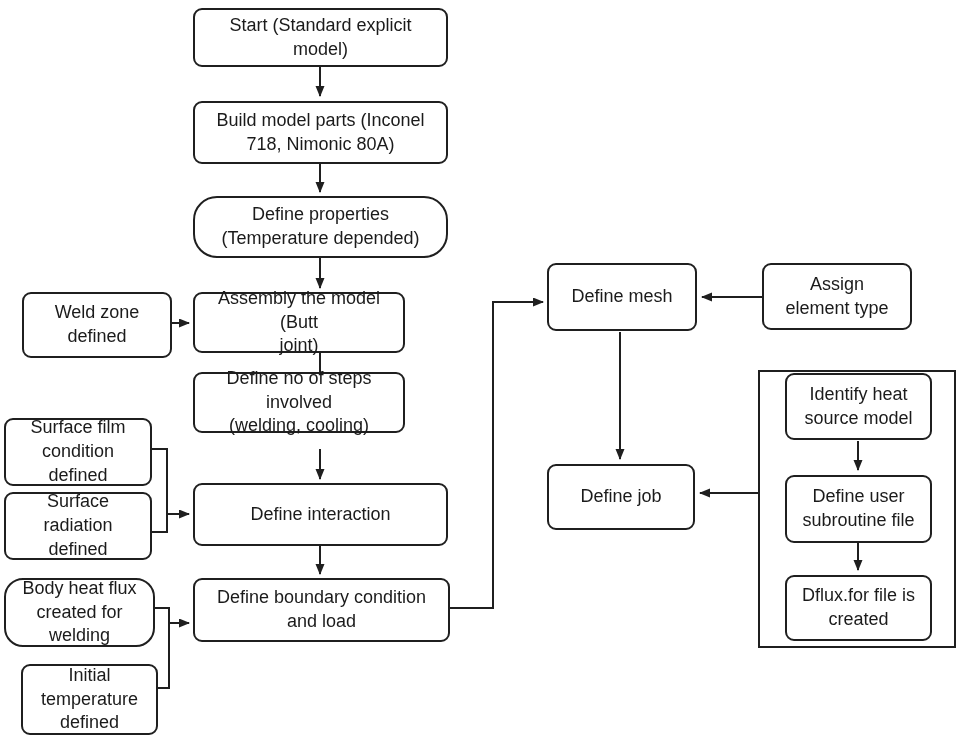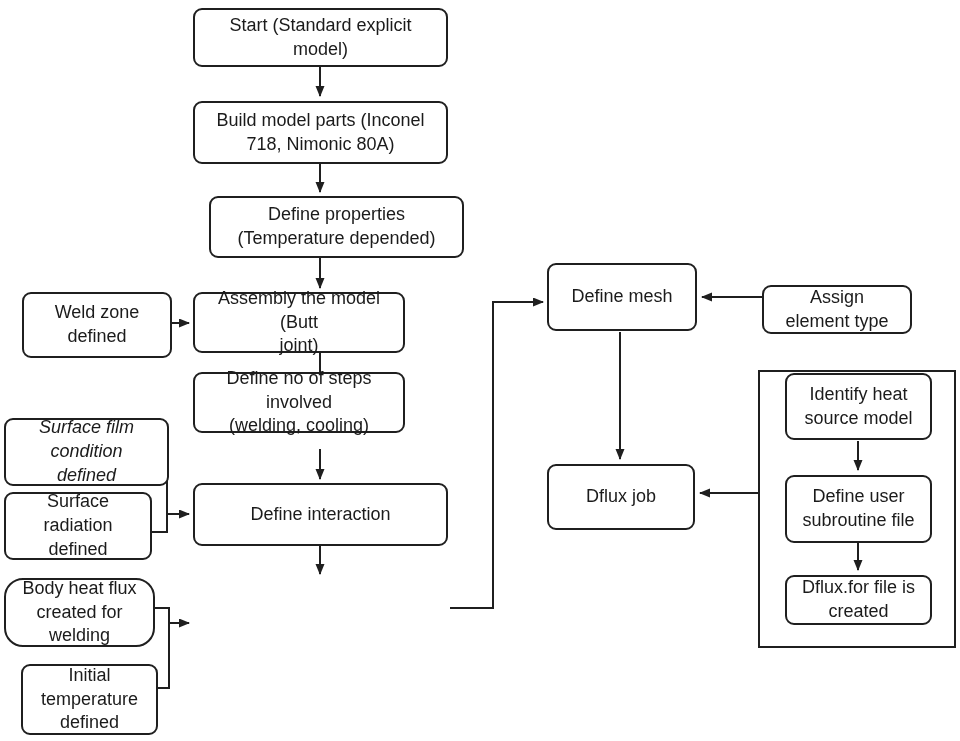--- a/index.html
+++ b/index.html
@@ -78,48 +78,50 @@
     <line x1="858" y1="441" x2="858" y2="470" stroke="#1f1f1f" stroke-width="2" marker-end="url(#ah)"></line>
     <line x1="858" y1="543" x2="858" y2="570" stroke="#1f1f1f" stroke-width="2" marker-end="url(#ah)"></line>
   </svg>
 
   <div class="frame" style="left:758px; top:370px; width:198px; height:278px;"></div>
 
   <div class="box" style="left:193px; top:8px;   width:255px; height:59px;">Start (Standard explicit
 model)</div>
   <div class="box" style="left:193px; top:101px; width:255px; height:63px;">Build model parts (Inconel
 718, Nimonic 80A)</div>
-  <div class="box" style="left:209px; top:196px; width:255px; height:62px;">Define properties
+  <div class="box" style="left:193px; top:196px; width:255px; height:62px;border-radius:24px;">Define properties
 (Temperature depended)</div>
   <div class="box" style="left:193px; top:292px; width:212px; height:61px;">Assembly the model (Butt
 joint)</div>
   <div class="box" style="left:193px; top:372px; width:212px; height:61px;">Define no of steps involved
 (welding, cooling)</div>
   <div class="box" style="left:193px; top:483px; width:255px; height:63px;">Define interaction</div>
+  <div class="box" style="left:193px; top:578px; width:257px; height:64px;">Define boundary condition
+and load</div>
 
   <div class="box" style="left:22px; top:292px; width:150px; height:66px;">Weld zone
 defined</div>
-  <div class="box" style="left:4px;  top:418px; width:165px; height:68px;font-style:italic;">Surface film
+  <div class="box" style="left:4px;  top:418px; width:148px; height:68px;">Surface film
 condition
 defined</div>
   <div class="box" style="left:4px;  top:492px; width:148px; height:68px;">Surface
 radiation
 defined</div>
   <div class="box" style="left:4px;  top:578px; width:151px; height:69px;border-radius:19px;">Body heat flux
 created for
 welding</div>
   <div class="box" style="left:21px; top:664px; width:137px; height:71px;">Initial
 temperature
 defined</div>
 
   <div class="box" style="left:547px; top:263px; width:150px; height:68px;">Define mesh</div>
-  <div class="box" style="left:762px; top:263px; width:150px; height:49px;margin-top:22px;">Assign
+  <div class="box" style="left:762px; top:263px; width:150px; height:67px;">Assign
 element type</div>
-  <div class="box" style="left:547px; top:464px; width:148px; height:66px;">Dflux job</div>
+  <div class="box" style="left:547px; top:464px; width:148px; height:66px;">Define job</div>
 
   <div class="box" style="left:785px; top:373px; width:147px; height:67px;">Identify heat
 source model</div>
   <div class="box" style="left:785px; top:475px; width:147px; height:68px;">Define user
 subroutine file</div>
-  <div class="box" style="left:785px; top:575px; width:147px; height:50px;">Dflux.for file is
+  <div class="box" style="left:785px; top:575px; width:147px; height:66px;">Dflux.for file is
 created</div>
 
 </div>
 
 </body></html>

